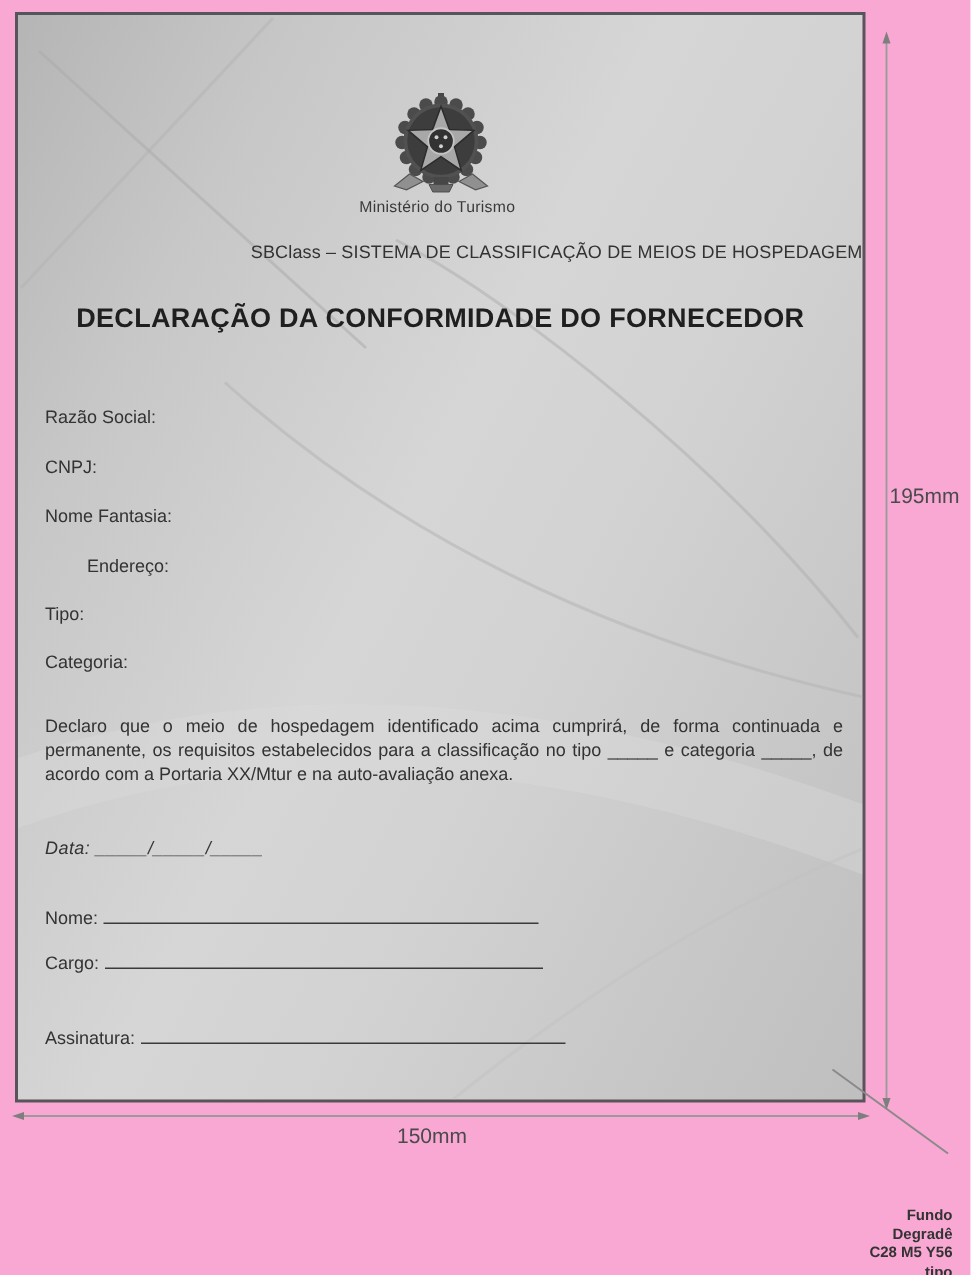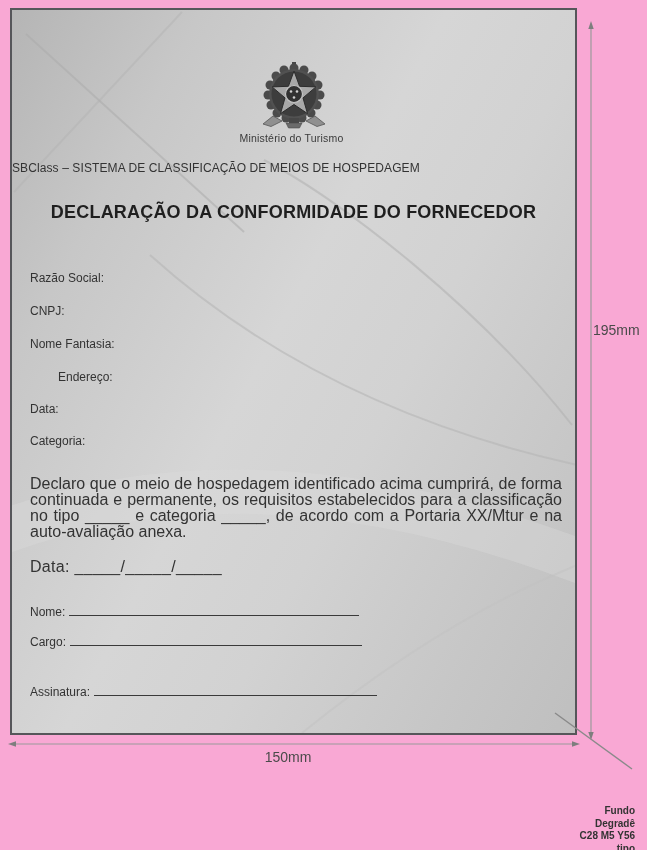--- a/index.html
+++ b/index.html
@@ -13,31 +13,31 @@
     position:absolute;left:10px;top:8px;width:563px;height:723px;
     border:2px solid #56565a;
     background:linear-gradient(118deg,#b5b5b5 0%,#c7c7c7 20%,#d6d6d6 46%,#d2d2d2 62%,#c6c6c6 85%,#bfbfbf 100%);
     overflow:hidden;
   }
   .page-texture{position:absolute;left:0;top:0;width:100%;height:100%;}
   .page-content{position:absolute;left:0;top:0;width:100%;height:100%;z-index:1;}
 
   .emblem-wrap{position:absolute;left:0;right:0;top:50px;height:74px;text-align:center;}
   .ministry{position:absolute;left:0;right:4px;top:122px;text-align:center;font-size:10.5px;color:#3a3a3a;letter-spacing:.2px;}
-  .system-line{position:absolute;left:0;right:0;top:151px;text-align:left;font-size:12px;color:#333;letter-spacing:.1px;}
+  .system-line{position:absolute;left:0;right:0;top:151px;text-align:right;font-size:12px;color:#333;letter-spacing:.1px;}
   .doc-title{position:absolute;left:0;right:0;top:192px;text-align:center;font-size:18px;font-weight:bold;color:#1f1f1f;letter-spacing:.2px;}
 
   .field{position:absolute;left:18px;font-size:12px;color:#333;}
   .f0{top:261px;} .f1{top:294px;} .f2{top:327px;} .f3{top:360px;margin-left:28px;} .f4{top:392px;} .f5{top:424px;}
 
   .declaration{
     position:absolute;left:18px;top:466px;width:532px;
-    font-size:16px;line-height:16px;text-align:justify;color:#333;
+    font-size:12px;line-height:16px;text-align:justify;color:#333;
   }
-  .date-line{position:absolute;left:18px;top:548px;font-size:16px;color:#333;letter-spacing:.3px;}
+  .date-line{position:absolute;left:18px;top:548px;font-size:12px;color:#333;letter-spacing:.3px;font-style:italic;}
 
   .sig-row{position:absolute;left:18px;font-size:12px;color:#333;white-space:nowrap;}
   .s0{top:594px;} .s1{top:624px;} .s2{top:674px;}
   .sig-line{display:inline-block;vertical-align:baseline;border-bottom:1.5px solid #3a3a3a;height:11px;margin-left:4px;}
   .s0 .sig-line{width:290px;} .s1 .sig-line{width:292px;} .s2 .sig-line{width:283px;}
 
   
   .overlay{position:absolute;left:0;top:0;width:647px;height:850px;z-index:5;pointer-events:none;}
   .dim-label{position:absolute;font-size:14px;color:#4a4a4a;z-index:6;}
   .height-label{left:593px;top:322px;}
@@ -103,21 +103,21 @@
       <div class="ministry">Ministério do Turismo</div>
 
       <div class="system-line">SBClass – SISTEMA DE CLASSIFICAÇÃO DE MEIOS DE HOSPEDAGEM</div>
 
       <div class="doc-title">DECLARAÇÃO DA CONFORMIDADE DO FORNECEDOR</div>
 
       <div class="field f0">Razão Social:</div>
       <div class="field f1">CNPJ:</div>
       <div class="field f2">Nome Fantasia:</div>
       <div class="field f3">Endereço:</div>
-      <div class="field f4">Data:</div>
+      <div class="field f4">Tipo:</div>
       <div class="field f5">Categoria:</div>
 
       <div class="declaration">Declaro que o meio de hospedagem identificado acima cumprirá, de forma continuada e permanente, os requisitos estabelecidos para a classificação no tipo _____ e categoria _____, de acordo com a Portaria XX/Mtur e na auto-avaliação anexa.</div>
 
       <div class="date-line">Data: _____/_____/_____</div>
 
       <div class="sig-row s0">
         <span>Nome:</span><span class="sig-line"></span>
       </div>
       <div class="sig-row s1">

